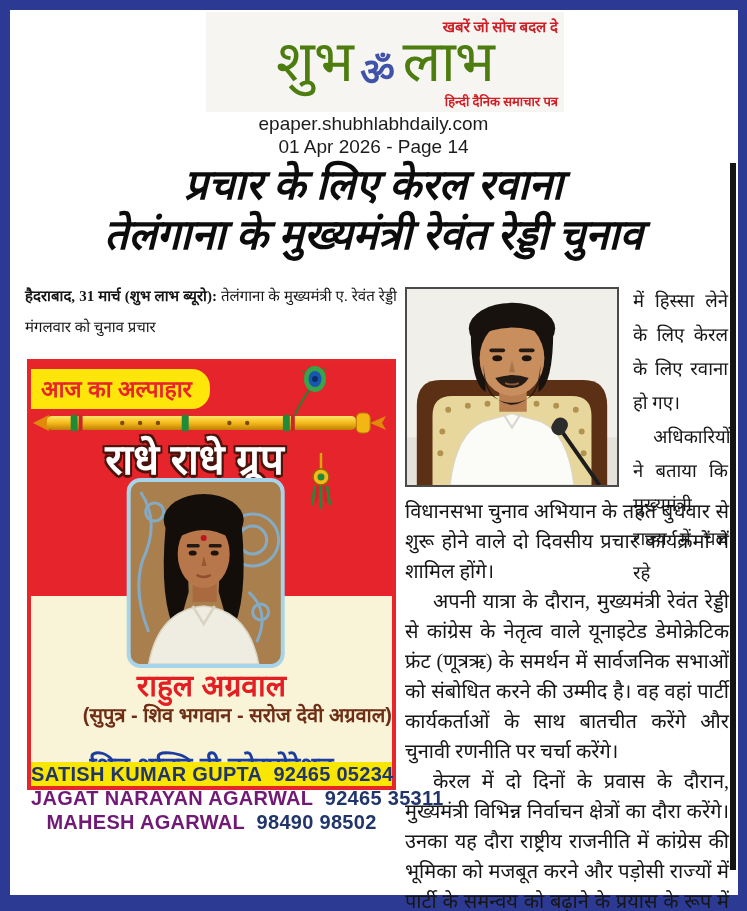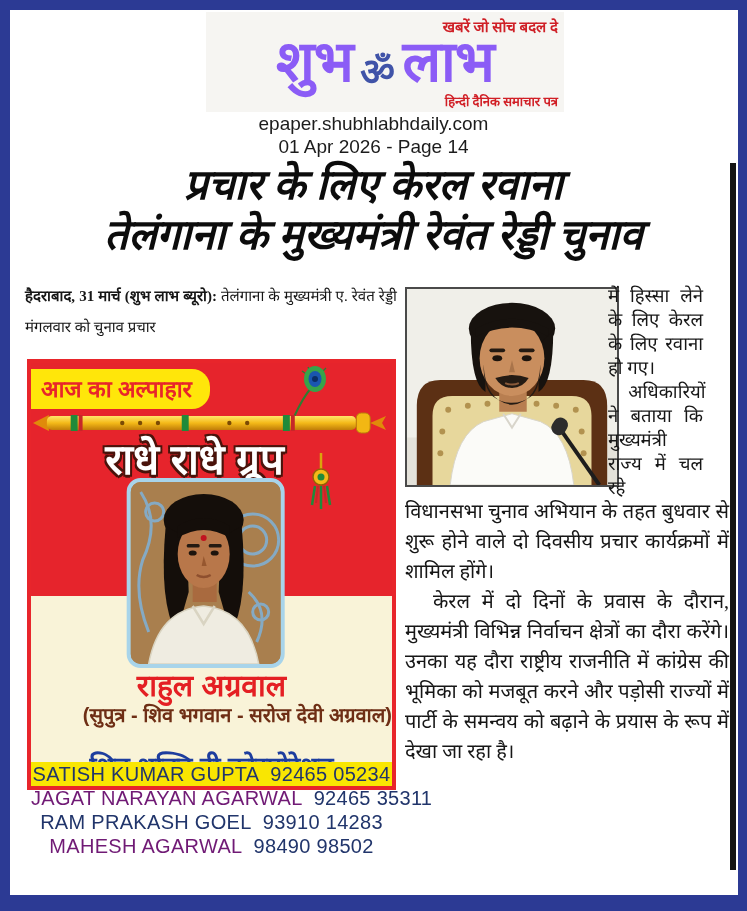--- a/index.html
+++ b/index.html
@@ -12,39 +12,39 @@
   .frame-left{position:absolute;top:0;left:0;bottom:0;width:10px;background:#2c3a94;}
   .frame-right{position:absolute;top:0;right:0;bottom:0;width:9px;background:#2c3a94;}
   .frame-bottom{position:absolute;left:0;right:0;bottom:0;height:16px;background:#2c3a94;}
   .black-rule{position:absolute;right:11px;top:163px;height:707px;width:6px;background:#141414;}
 
   
   .masthead-panel{position:absolute;left:206px;top:12px;width:358px;height:100px;background:#f6f5f2;}
   .masthead-tagline{position:absolute;top:4px;right:6px;font-size:15px;font-weight:bold;color:#cf1f26;
     font-family:"Liberation Serif","DejaVu Serif",serif;}
   .masthead-title{position:absolute;top:20px;left:0;right:0;text-align:center;white-space:nowrap;}
-  .masthead-title .word{font-size:57px;line-height:60px;font-weight:700;color:#8b5cf6;
+  .masthead-title .word{font-size:57px;line-height:60px;font-weight:400;color:#4d7c0f;
     font-family:"Liberation Serif","DejaVu Serif",serif;letter-spacing:-1px;}
   .ganesha{display:inline-block;vertical-align:middle;font-size:38px;line-height:40px;color:#4053a8;
     font-weight:bold;margin:0 3px 10px 3px;}
   .masthead-subtitle{position:absolute;bottom:2px;right:6px;font-size:13px;font-weight:bold;color:#d11f26;
     font-family:"Liberation Serif","DejaVu Serif",serif;}
   .url-line{position:absolute;top:113px;left:0;width:747px;text-align:center;font-size:19px;color:#1c1c1c;}
   .date-line{position:absolute;top:136px;left:0;width:747px;text-align:center;font-size:19px;color:#1c1c1c;}
 
   
   .headline{position:absolute;top:160px;left:20px;width:707px;text-align:center;
     font-family:"Liberation Serif","DejaVu Serif",serif;font-weight:bold;font-style:italic;
     font-size:42px;line-height:50px;color:#0c0c0c;}
 
   
   .serif{font-family:"Liberation Serif","DejaVu Serif",serif;color:#161616;}
   .intro{position:absolute;left:25px;top:281px;width:372px;font-size:15px;line-height:31px;text-align:justify;}
   .intro b{font-weight:bold;}
-  .side-col{position:absolute;left:608px;top:284px;width:95px;font-size:18.5px;line-height:24px;text-align:justify;}
+  .side-col{position:absolute;left:633px;top:284px;width:95px;font-size:18.5px;line-height:34px;text-align:justify;}
   .side-col p{margin:0;}
   .side-col p.ind{text-indent:1.1em;}
   .main-col{position:absolute;left:405px;top:496px;width:324px;font-size:20px;line-height:30px;text-align:justify;}
   .main-col p{margin:0;}
   .main-col p.ind{text-indent:1.4em;}
 
   
   .cm-photo{position:absolute;left:405px;top:287px;width:214px;height:200px;border:2px solid #4a4a4a;
     box-sizing:border-box;background:#edece8;}
   .cm-photo svg{display:block;width:100%;height:100%;}
@@ -65,21 +65,21 @@
     text-shadow:2px 2px 0 #4a130b,-2px 2px 0 #4a130b,2px -2px 0 #4a130b,-2px -2px 0 #4a130b,0 3px 0 #4a130b;}
   .tassel{position:absolute;top:90px;right:58px;}
   .photo-frame{position:absolute;top:115px;left:50%;transform:translateX(-54%);width:150px;height:182px;
     border:4px solid #a8d4ea;border-radius:14px;overflow:hidden;background:#a97f4e;z-index:3;}
   .photo-frame svg{display:block;width:100%;height:100%;}
   .person-name{position:absolute;top:301px;left:0;right:0;text-align:center;font-size:30px;font-weight:800;color:#e41f23;}
   .parents-line{position:absolute;top:338px;left:0;right:0;text-align:right;font-size:20px;font-weight:800;color:#6e2e15;}
   .occasion-line{position:absolute;top:363px;left:0;right:0;text-align:center;font-size:19px;font-weight:800;color:#2f9e3f;}
   .sponsor-line{position:absolute;top:384px;left:0;right:0;text-align:center;font-size:27px;font-weight:800;color:#1d3d9e;}
   .venue-line{margin-top:5px;font-size:18.5px;font-weight:800;color:#21356b;white-space:nowrap;}
-  .contact-row{font-size:20px;font-weight:400;line-height:24px;white-space:nowrap;letter-spacing:0.3px;}
+  .contact-row{font-size:20px;font-weight:700;line-height:24px;white-space:nowrap;letter-spacing:0.3px;}
   .c-navy{color:#21356b;} .c-red{color:#701a75;}
   .contact-row .phone{color:#21356b;margin-left:6px;}
 </style>
 </head>
 <body>
 
 <div class="frame-top"></div>
 <div class="frame-left"></div>
 <div class="frame-right"></div>
 <div class="frame-bottom"></div>
@@ -148,20 +148,21 @@
   </svg>
 </div>
 
 <div class="side-col serif">
   <p>में हिस्सा लेने के लिए केरल के लिए रवाना हो गए।</p>
   <p class="ind">अधिकारियों ने बताया कि मुख्यमंत्री राज्य में चल रहे</p>
 </div>
 
 <div class="main-col serif">
   <p>विधानसभा चुनाव अभियान के तहत बुधवार से शुरू होने वाले दो दिवसीय प्रचार कार्यक्रमों में शामिल होंगे।</p>
+  <p class="ind">अपनी यात्रा के दौरान, मुख्यमंत्री रेवंत रेड्डी से कांग्रेस के नेतृत्व वाले यूनाइटेड डेमोक्रेटिक फ्रंट (णूत्रऋ) के समर्थन में सार्वजनिक सभाओं को संबोधित करने की उम्मीद है। वह वहां पार्टी कार्यकर्ताओं के साथ बातचीत करेंगे और चुनावी रणनीति पर चर्चा करेंगे।</p>
   <p class="ind">केरल में दो दिनों के प्रवास के दौरान, मुख्यमंत्री विभिन्न निर्वाचन क्षेत्रों का दौरा करेंगे। उनका यह दौरा राष्ट्रीय राजनीति में कांग्रेस की भूमिका को मजबूत करने और पड़ोसी राज्यों में पार्टी के समन्वय को बढ़ाने के प्रयास के रूप में देखा जा रहा है।</p>
 </div>
 
 <div class="ad">
   <div class="ad-red"></div>
   <div class="ad-cream"></div>
 
   <div class="ad-pill">आज का अल्पाहार</div>
 
   <div class="feather">
@@ -249,21 +250,17 @@
   <div class="ad-yellow">
     <div class="contact-row">
       <span class="c-navy">SATISH KUMAR GUPTA</span>
       <span class="phone">92465 05234</span>
     </div>
     <div class="contact-row">
       <span class="c-red">JAGAT NARAYAN AGARWAL</span>
       <span class="phone">92465 35311</span>
     </div>
     <div class="contact-row">
-      <span class="c-navy">RAM PRAKASH GOEL</span>
-      <span class="phone">93910 14283</span>
-    </div>
-    <div class="contact-row">
       <span class="c-red">MAHESH AGARWAL</span>
       <span class="phone">98490 98502</span>
     </div>
   </div>
 </div>
 
 </body></html>

